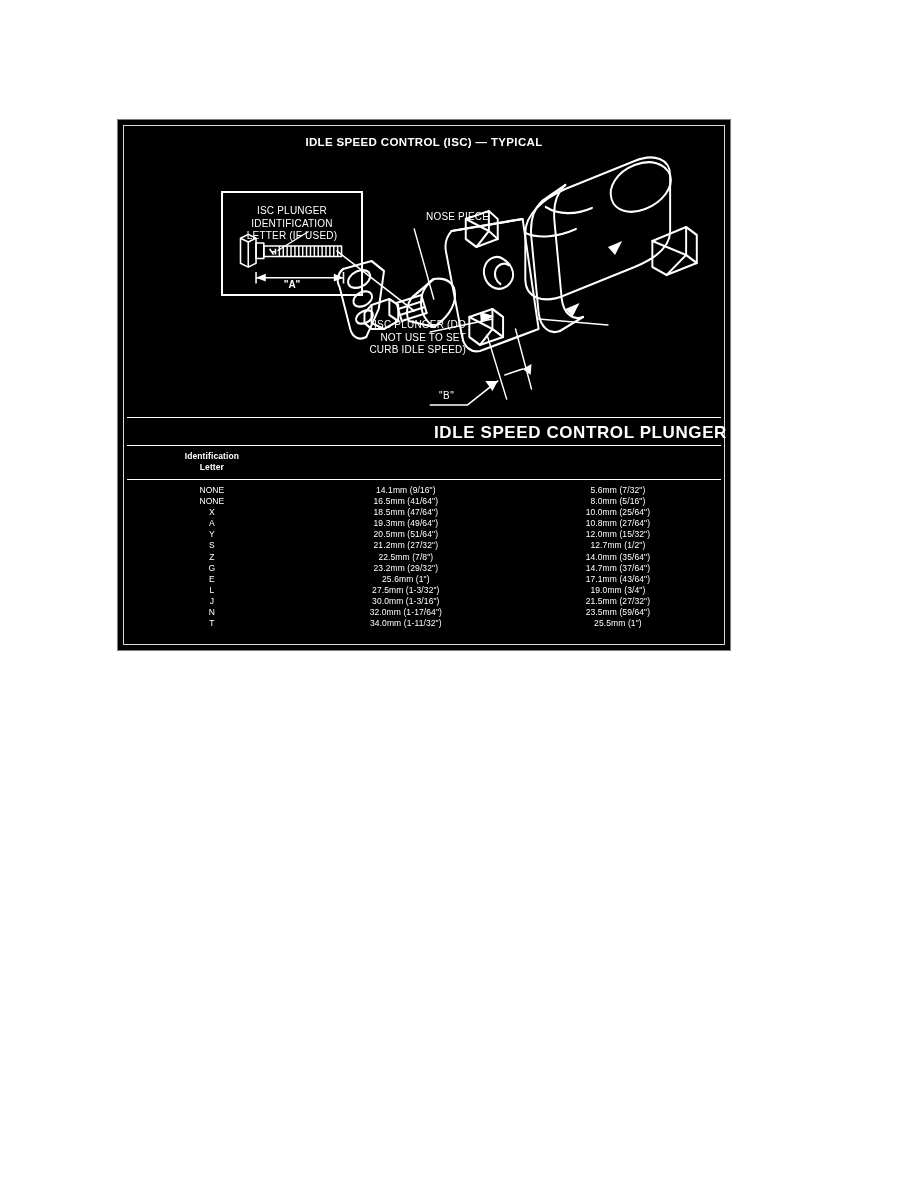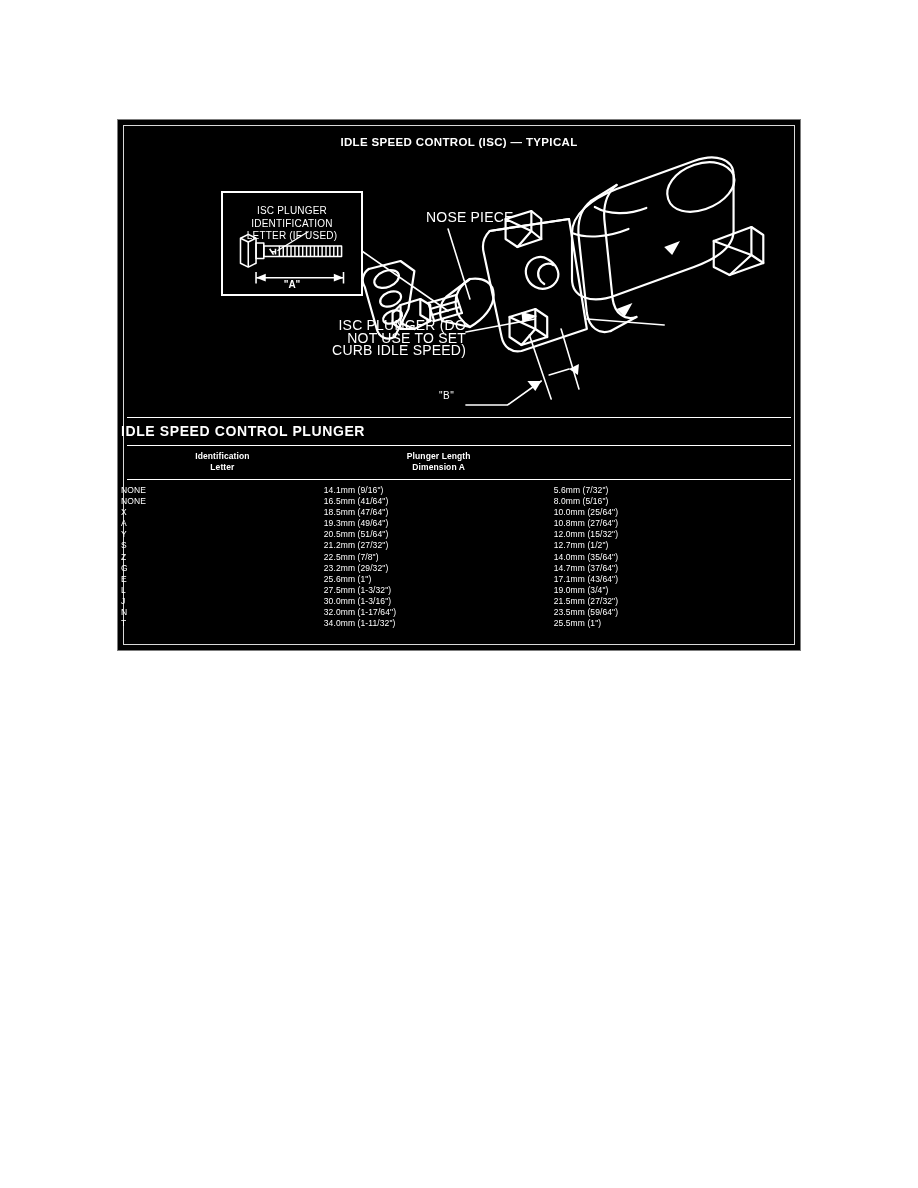--- a/index.html
+++ b/index.html
@@ -13,21 +13,21 @@
     position: relative;
     font-family: "Liberation Sans", sans-serif;
     overflow: hidden;
   }
 
   
   #figure {
     position: absolute;
     left: 118px;
     top: 120px;
-    width: 682px;
+    width: 612px;
     height: 530px;
     background: #000000;
     border: 3px solid #000000;
     box-sizing: border-box;
     box-shadow: 0 0 0 1px #7b7b7b;
   }
   #figure::before {
     content: "";
     position: absolute;
     left: 2px; top: 2px; right: 2px; bottom: 2px;
@@ -53,21 +53,21 @@
     color: #ffffff;
     font-size: 11.5px;
     font-weight: bold;
     letter-spacing: 0.35px;
     line-height: 15px;
   }
 
   .callout {
     position: absolute;
     color: #ffffff;
-    font-size: 14px;
+    font-size: 10px;
     line-height: 12.5px;
     letter-spacing: 0.2px;
     white-space: pre-line;
   }
   #callout-nose { left: 305px; top: 88px; text-align: left; }
   #callout-isc  { left: 185px; top: 196px; text-align: right; width: 160px; }
   #callout-after{ left: 553px; top: 165px; text-align: left; }
   #callout-b    { left: 318px; top: 267px; font-size: 10px; letter-spacing: 0.5px; }
 
   
@@ -128,23 +128,23 @@
   }
   #rule-top    { top: 0px; }
   #rule-title  { top: 28px; }
   #rule-head   { top: 62px; }
 
   #table-title {
     position: absolute;
     left: 0;
     top: 6px;
     width: 100%;
-    text-align: left;
-    color: #ffffff;
-    font-size: 14px;
+    text-align: right;
+    color: #ffffff;
+    font-size: 17px;
     font-weight: bold;
     letter-spacing: 0.6px;
   }
 
   #table-head {
     position: absolute;
     left: 0;
     top: 34px;
     width: 100%;
     display: flex;
@@ -170,21 +170,21 @@
   }
   .trow {
     display: flex;
     width: 100%;
     height: 11.1px;
   }
   .trow .td {
     color: #ffffff;
     font-size: 8.5px;
     line-height: 11.1px;
-    text-align: left;
+    text-align: center;
     letter-spacing: 0.1px;
     white-space: nowrap;
   }
 </style>
 </head>
 <body>
 
 <div id="figure">
 
   <div id="illus">
@@ -342,22 +342,20 @@
   <div id="table-panel">
     <div class="rule" id="rule-top"></div>
 
     <div id="table-title">IDLE SPEED CONTROL PLUNGER</div>
 
     <div class="rule" id="rule-title"></div>
 
     <div id="table-head">
       <div class="th col-a">Identification
 Letter</div>
-      <div class="th col-b">Plunger Length
-Dimension A</div>
     </div>
 
     <div class="rule" id="rule-head"></div>
 
     <div id="table-body">
       <div class="trow">
         <div class="td col-a">NONE</div>
         <div class="td col-b">14.1mm (9/16")</div>
         <div class="td col-c">5.6mm (7/32")</div>
       </div>

